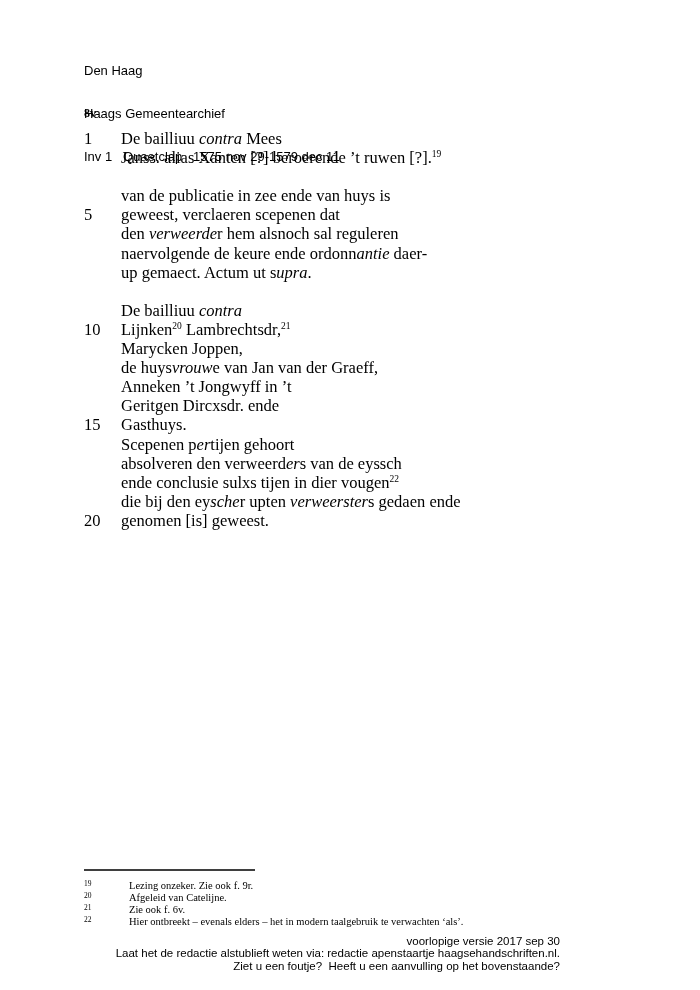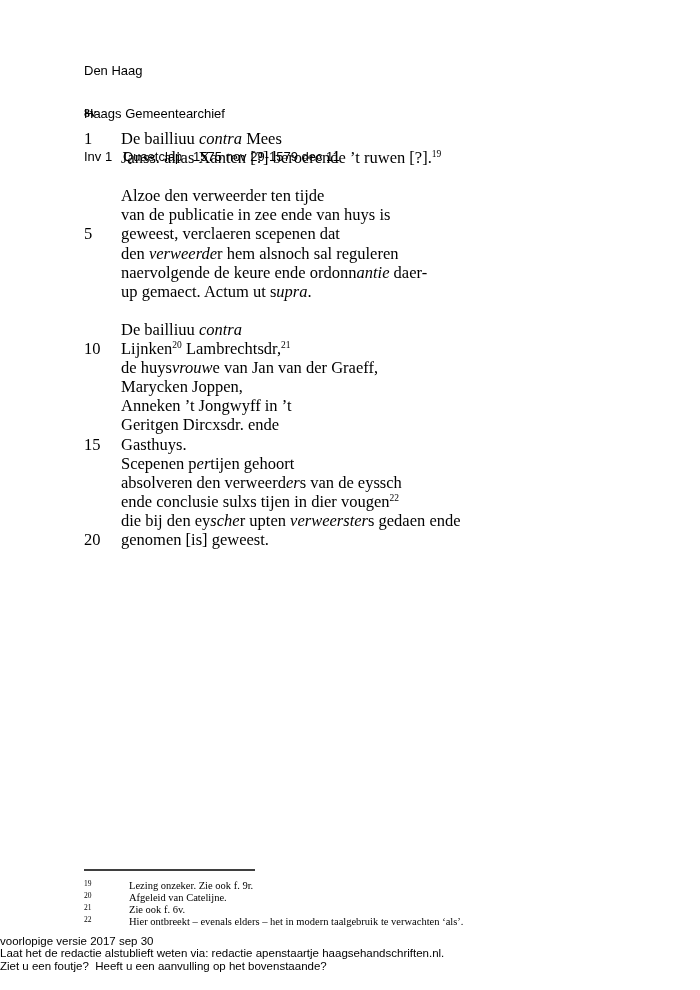--- a/index.html
+++ b/index.html
@@ -91,21 +91,21 @@
     left: 0;
     top: -2px;
     font-size: 7.5px;
   }
   
   .footer {
     position: absolute;
     left: 0;
     top: 935px;
     width: 560px;
-    text-align: left;
+    text-align: right;
     font-family: "Liberation Sans", sans-serif;
     font-size: 11.5px;
     line-height: 12.4px;
   }
   .footer div { white-space: pre; }
 </style>
 </head>
 <body>
 
 <div class="page">
@@ -115,31 +115,30 @@
     <div>Haags Gemeentearchief</div>
     <div>Inv 1   Quaetclap   1575 nov 29-1579 dec 11</div>
   </div>
 
   <div class="folio">8v</div>
 
   <div class="transcript" id="transcript">
       <div class="line"><span class="num">1</span><span>De bailliuu </span><span class="i">contra</span><span> Mees</span></div>
       <div class="line"><span>Janss. alias Xanten [?] beroerende ’t ruwen [?].</span><span class="sup">19</span></div>
       <div class="line"></div>
-      <div class="line"><span>Alzoe den verweerder ten tijde</span></div>
       <div class="line"><span>van de publicatie in zee ende van huys is</span></div>
       <div class="line"><span class="num">5</span><span>geweest, verclaeren scepenen dat</span></div>
       <div class="line"><span>den </span><span class="i">verweerde</span><span>r hem alsnoch sal reguleren</span></div>
       <div class="line"><span>naervolgende de keure ende ordonn</span><span class="i">antie</span><span> daer-</span></div>
       <div class="line"><span>up gemaect. Actum ut s</span><span class="i">upra</span><span>.</span></div>
       <div class="line"></div>
       <div class="line"><span>De bailliuu </span><span class="i">contra</span></div>
       <div class="line"><span class="num">10</span><span>Lijnken</span><span class="sup">20</span><span> Lambrechtsdr,</span><span class="sup">21</span></div>
+      <div class="line"><span>Marycken Joppen,</span></div>
       <div class="line"><span>de huys</span><span class="i">vrouw</span><span>e van Jan van der Graeff,</span></div>
-      <div class="line"><span>Marycken Joppen,</span></div>
       <div class="line"><span>Anneken ’t Jongwyff in ’t</span></div>
       <div class="line"><span>Geritgen Dircxsdr. ende</span></div>
       <div class="line"><span class="num">15</span><span>Gasthuys.</span></div>
       <div class="line"><span>Scepenen p</span><span class="i">er</span><span>tijen gehoort</span></div>
       <div class="line"><span>absolveren den verweerd</span><span class="i">er</span><span>s van de eyssch</span></div>
       <div class="line"><span>ende conclusie sulxs tijen in dier vougen</span><span class="sup">22</span></div>
       <div class="line"><span>die bij den ey</span><span class="i">sche</span><span>r upten </span><span class="i">verweerster</span><span>s gedaen ende</span></div>
       <div class="line"><span class="num">20</span><span>genomen [is] geweest.</span></div>
     </div>
 

